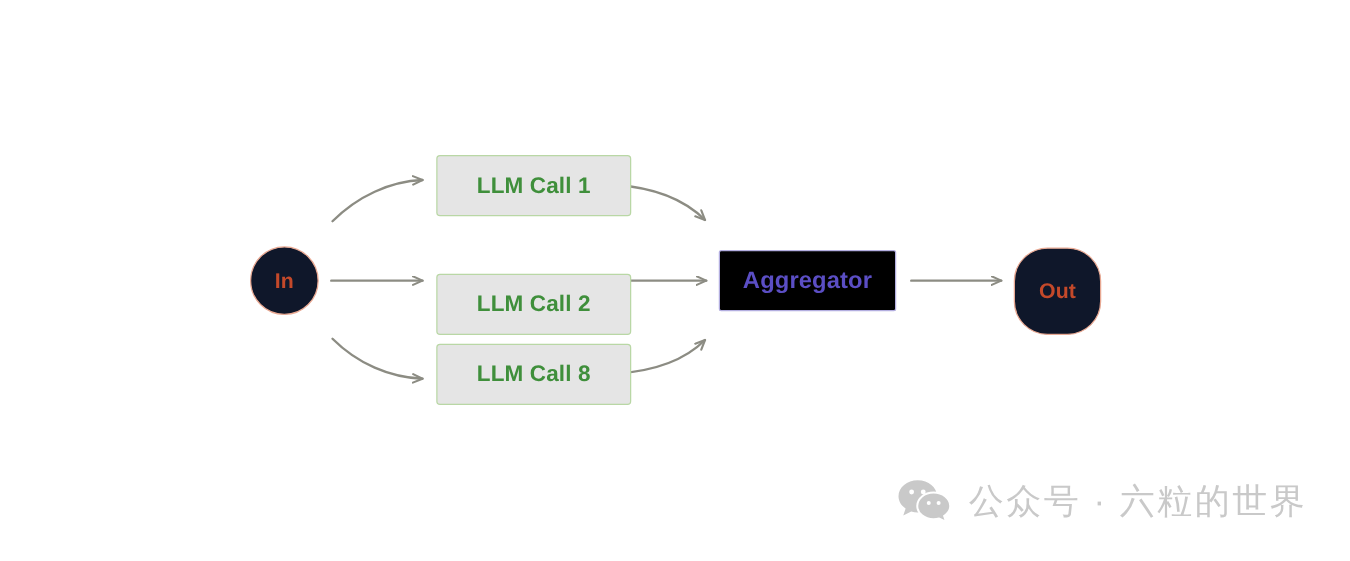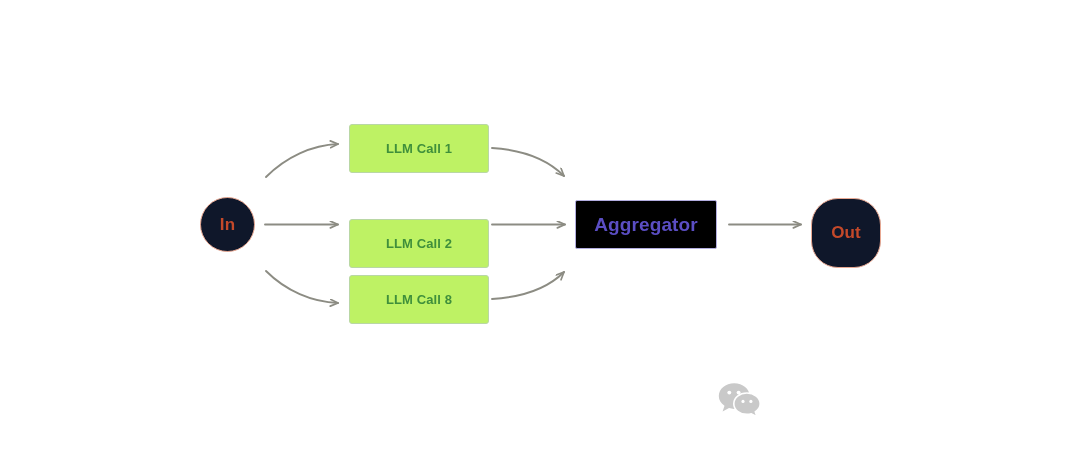--- a/index.html
+++ b/index.html
@@ -53,27 +53,27 @@
     left: 811px;
     top: 198px;
     width: 70px;
     height: 70px;
     border-radius: 27px;
   }
 
   
   .node-llm {
     left: 349px;
-    width: 140px;
+    width: 156px;
     height: 49px;
-    background: #bef264;
+    background: #e5e5e5;
     border: 1.3px solid #b9d7a5;
     border-radius: 3px;
     color: #3f8f3b;
-    font-size: 13px;
+    font-size: 18px;
   }
   #node-llm-1 { top: 124px; }
   #node-llm-2 { top: 200px; margin-top: 19px; }
   #node-llm-3 { top: 275px; }
 
   
   #node-aggregator {
     left: 575px;
     top: 200px;
     width: 142px;
@@ -161,13 +161,14 @@
     <path d="M16.2 1.2 C7.6 1.2 0.8 6.9 0.8 13.9 C0.8 17.9 3.0 21.4 6.5 23.7 L4.6 29.4 L11.0 26.1 C12.6 26.6 14.4 26.9 16.2 26.9 C24.8 26.9 31.6 21.0 31.6 13.9 C31.6 6.9 24.8 1.2 16.2 1.2 Z" fill="#c9c9c9"></path>
 
     <path d="M28.8 11.0 C21.6 11.0 15.8 15.8 15.8 21.7 C15.8 27.6 21.6 32.4 28.8 32.4 C30.4 32.4 31.9 32.2 33.3 31.8 L38.9 34.6 L37.3 29.8 C40.3 27.8 42.2 24.9 42.2 21.7 C42.2 15.8 36.1 11.0 28.8 11.0 Z" fill="#c9c9c9" stroke="#ffffff" stroke-width="1.6"></path>
 
     <circle cx="11.3" cy="10.6" r="1.95" fill="#ffffff"></circle>
     <circle cx="20.6" cy="10.6" r="1.95" fill="#ffffff"></circle>
 
     <circle cx="25.0" cy="19.4" r="1.6" fill="#ffffff"></circle>
     <circle cx="32.9" cy="19.4" r="1.6" fill="#ffffff"></circle>
   </svg>
+  <span id="watermark-text">公众号 · 六粒的世界</span>
 </div>
 
 </body></html>

